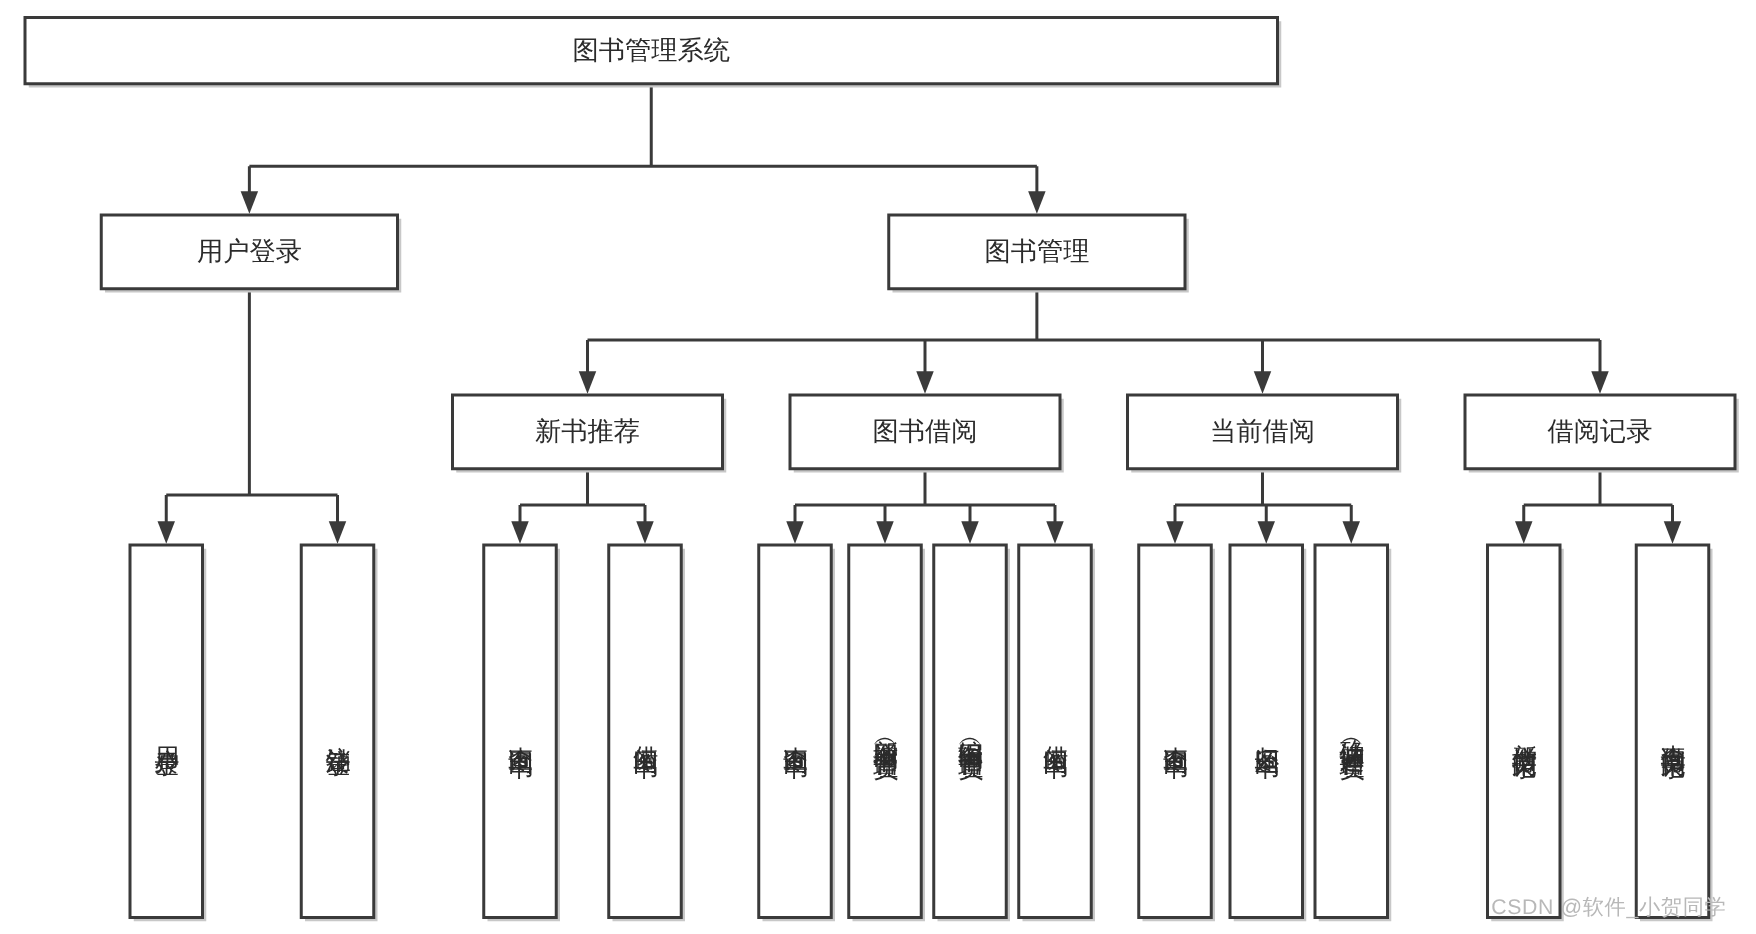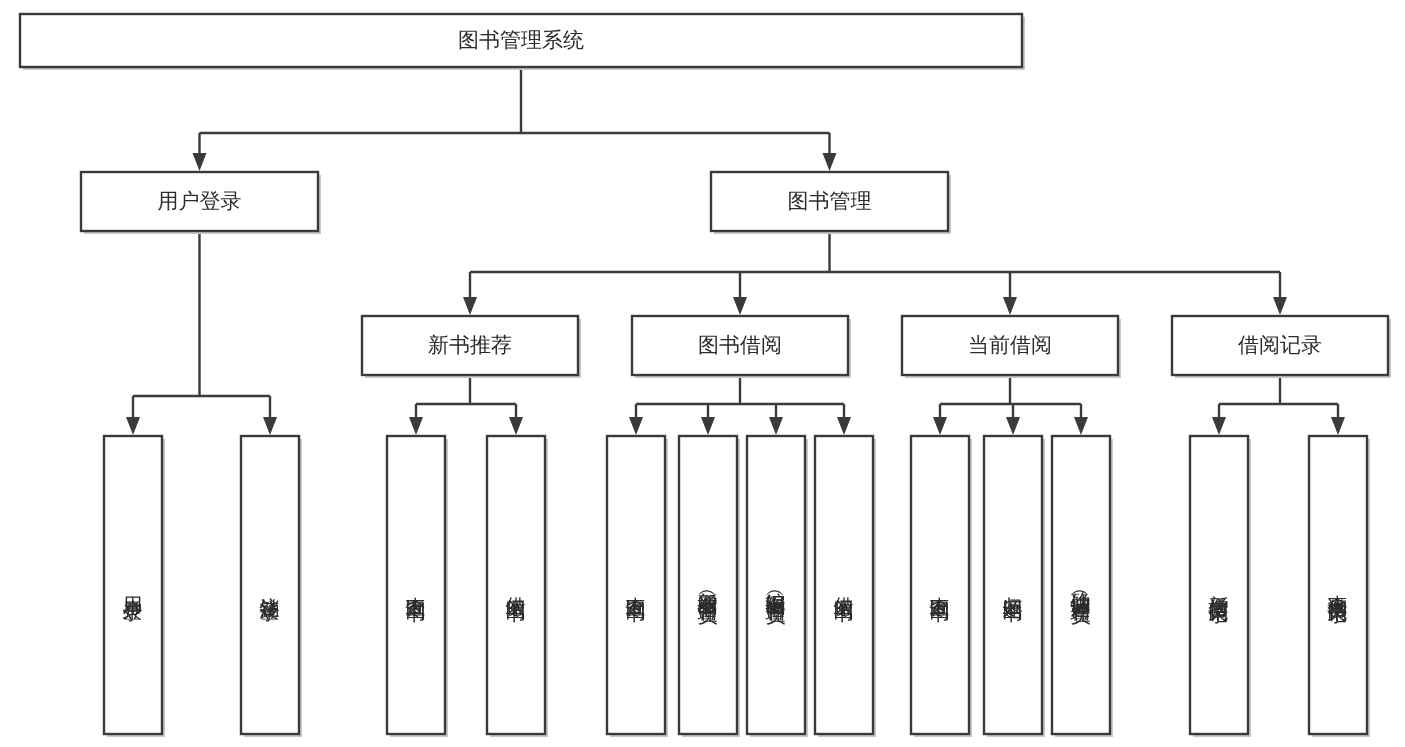--- a/index.html
+++ b/index.html
@@ -248,14 +248,15 @@
         <div class="node-label-v" style="position: static;">确认归还（管理员）</div>
       </div>
       <div class="leaf-wrap" style="left: 1190px; top: 436px; width: 58px; height: 298px;">
         <div class="node-label-v" style="position: static;">新增借阅记录</div>
       </div>
       <div class="leaf-wrap" style="left: 1309px; top: 436px; width: 58px; height: 298px;">
         <div class="node-label-v" style="position: static;">查询借阅记录</div>
       </div>
     </div>
 
+  <div class="watermark">CSDN @软件_小贺同学</div>
 
 </div>
 
 </body></html>

